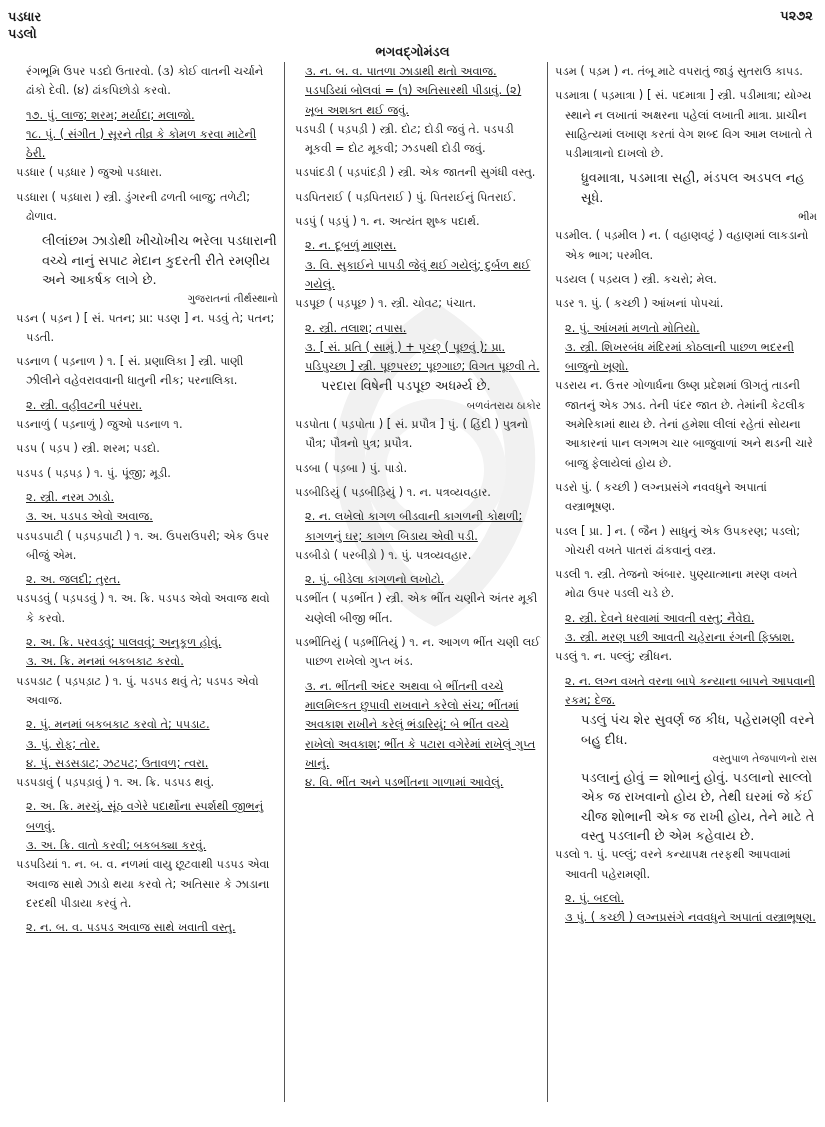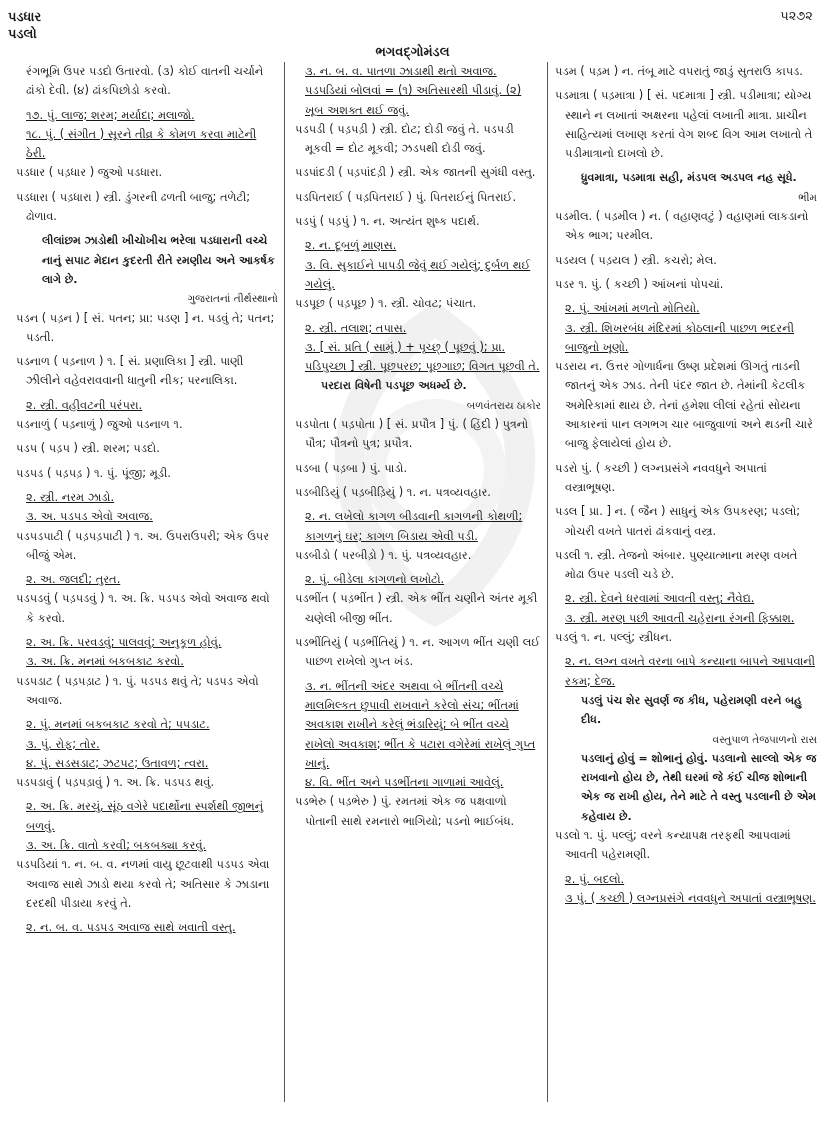--- a/index.html
+++ b/index.html
@@ -1,33 +1,33 @@
 <!DOCTYPE html>
 <html><head>
 <meta charset="utf-8">
 <style>
   html, body { margin:0; padding:0; background:#ffffff; }
   body { width:825px; height:1127px; position:relative; overflow:hidden; color:#1a1a1a;
          font-family:"DejaVu Sans","Liberation Sans",sans-serif; }
   .watermark { position:absolute; left:285px; top:300px; width:300px; height:330px; pointer-events:none; }
   .hdr-left { position:absolute; left:8px; top:8px; font-size:13px; font-weight:bold; line-height:17px; }
   .hdr-center { position:absolute; left:0; width:825px; top:8px; text-align:center; font-size:13px; font-weight:bold;margin-top:36px; }
-  .hdr-right { position:absolute; right:12px; top:8px; font-size:13px; font-weight:normal; }
+  .hdr-right { position:absolute; right:12px; top:8px; font-size:13px; font-weight:bold; }
   .col { position:absolute; top:62px; font-size:11.4px; line-height:19.3px; }
   .col1 { left:16px; width:262px; }
   .col2 { left:295px; width:246px; }
   .col3 { left:555px; width:262px; }
   .divider { position:absolute; top:62px; width:1px; background:#555; }
   .d1 { left:284px; height:1040px; }
   .d2 { left:547px; height:1040px; }
   .entry { margin-bottom:5px; text-indent:-10px; padding-left:10px; }
   .entry.cont { text-indent:0; }
   .hw { font-weight:normal; }
   .sub { padding-left:10px; text-indent:-0px; margin:0;text-decoration:underline; }
-  .quote { padding-left:26px; font-size:11px;font-weight:bold; }
+  .quote { padding-left:26px; font-size:13px; }
   .attr { text-align:right; font-size:10.5px; }
   p { margin:0; }
 </style>
 </head>
 <body>
 
 <svg class="watermark" viewBox="0 0 300 330">
   <path d="M150 20 C210 60 250 120 230 200 C215 260 170 300 150 310 C130 300 85 260 70 200 C50 120 90 60 150 20 Z" fill="none" stroke="#f1f1f1" stroke-width="30"></path>
   <circle cx="150" cy="170" r="60" fill="none" stroke="#f3f3f3" stroke-width="22"></circle>
 </svg>
@@ -89,21 +89,20 @@
     <p class="entry"><span class="hw">પડપોતા</span><span> ( પડ઼પોતા ) [ સં. પ્રપૌત્ર ] પું. ( હિંદી ) પુત્રનો પૌત્ર; પૌત્રનો પુત્ર; પ્રપૌત્ર.</span></p>
     <p class="entry"><span class="hw">પડબા</span><span> ( પડ઼બા ) પું. પાડો.</span></p>
     <p class="entry"><span class="hw">પડબીડિયું</span><span> ( પડ઼બીડ઼િયું ) ૧. ન. પત્રવ્યવહાર.</span></p>
     <p class="entry sub">૨. ન. લખેલો કાગળ બીડવાની કાગળની કોથળી; કાગળનું ઘર; કાગળ બિડાય એવી પડી.</p>
     <p class="entry"><span class="hw">પડબીડો</span><span> ( પરબીડ઼ો ) ૧. પું. પત્રવ્યવહાર.</span></p>
     <p class="entry sub">૨. પું. બીડેલા કાગળનો લખોટો.</p>
     <p class="entry"><span class="hw">પડભીંત</span><span> ( પડ઼ભીંત ) સ્ત્રી. એક ભીંત ચણીને અંતર મૂકી ચણેલી બીજી ભીંત.</span></p>
     <p class="entry"><span class="hw">પડભીંતિયું</span><span> ( પડ઼ભીંતિયું ) ૧. ન. આગળ ભીંત ચણી લઈ પાછળ રાખેલો ગુપ્ત ખંડ.</span></p>
     <p class="entry sub">૩. ન. ભીંતની અંદર અથવા બે ભીંતની વચ્ચે માલમિલ્કત છુપાવી રાખવાને કરેલો સંચ; ભીંતમાં અવકાશ રાખીને કરેલું ભંડારિયું; બે ભીંત વચ્ચે રાખેલો અવકાશ; ભીંત કે પટારા વગેરેમાં રાખેલું ગુપ્ત ખાનું.</p>
     <p class="entry sub">૪. વિ. ભીંત અને પડભીંતના ગાળામાં આવેલું.</p>
-    <p class="entry"><span class="hw">પડભેરુ</span><span> ( પડ઼ભેરુ ) પું. રમતમાં એક જ પક્ષવાળો પોતાની સાથે રમનારો ભાગિયો; પડનો ભાઈબંધ.</span></p>
   </div>
 <div class="col col3">
     <p class="entry"><span class="hw">પડમ</span><span> ( પડ઼મ ) ન. તંબૂ માટે વપરાતું જાડું સુતરાઉ કાપડ.</span></p>
     <p class="entry"><span class="hw">પડમાત્રા</span><span> ( પડ઼માત્રા ) [ સં. પદમાત્રા ] સ્ત્રી. પડીમાત્રા; યોગ્ય સ્થાને ન લખાતાં અક્ષરના પહેલાં લખાતી માત્રા. પ્રાચીન સાહિત્યમાં લખાણ કરતાં વેગ શબ્દ વિગ આમ લખાતો તે પડીમાત્રાનો દાખલો છે.</span></p>
     <p class="quote">ધ્રુવમાત્રા, પડમાત્રા સહી, મંડપલ અડપલ નહ સૂધે.</p>
     <p class="attr">ભીમ</p>
     <p class="entry"><span class="hw">પડમીલ</span><span>. ( પડ઼મીલ ) ન. ( વહાણવટું ) વહાણમાં લાકડાનો એક ભાગ; પરમીલ.</span></p>
     <p class="entry"><span class="hw">પડયલ</span><span> ( પડ઼યલ ) સ્ત્રી. કચરો; મેલ.</span></p>
     <p class="entry"><span class="hw">પડર</span><span> ૧. પું. ( કચ્છી ) આંખનાં પોપચાં.</span></p>
     <p class="entry sub">૨. પું. આંખમાં મળતો મોતિયો.</p>

